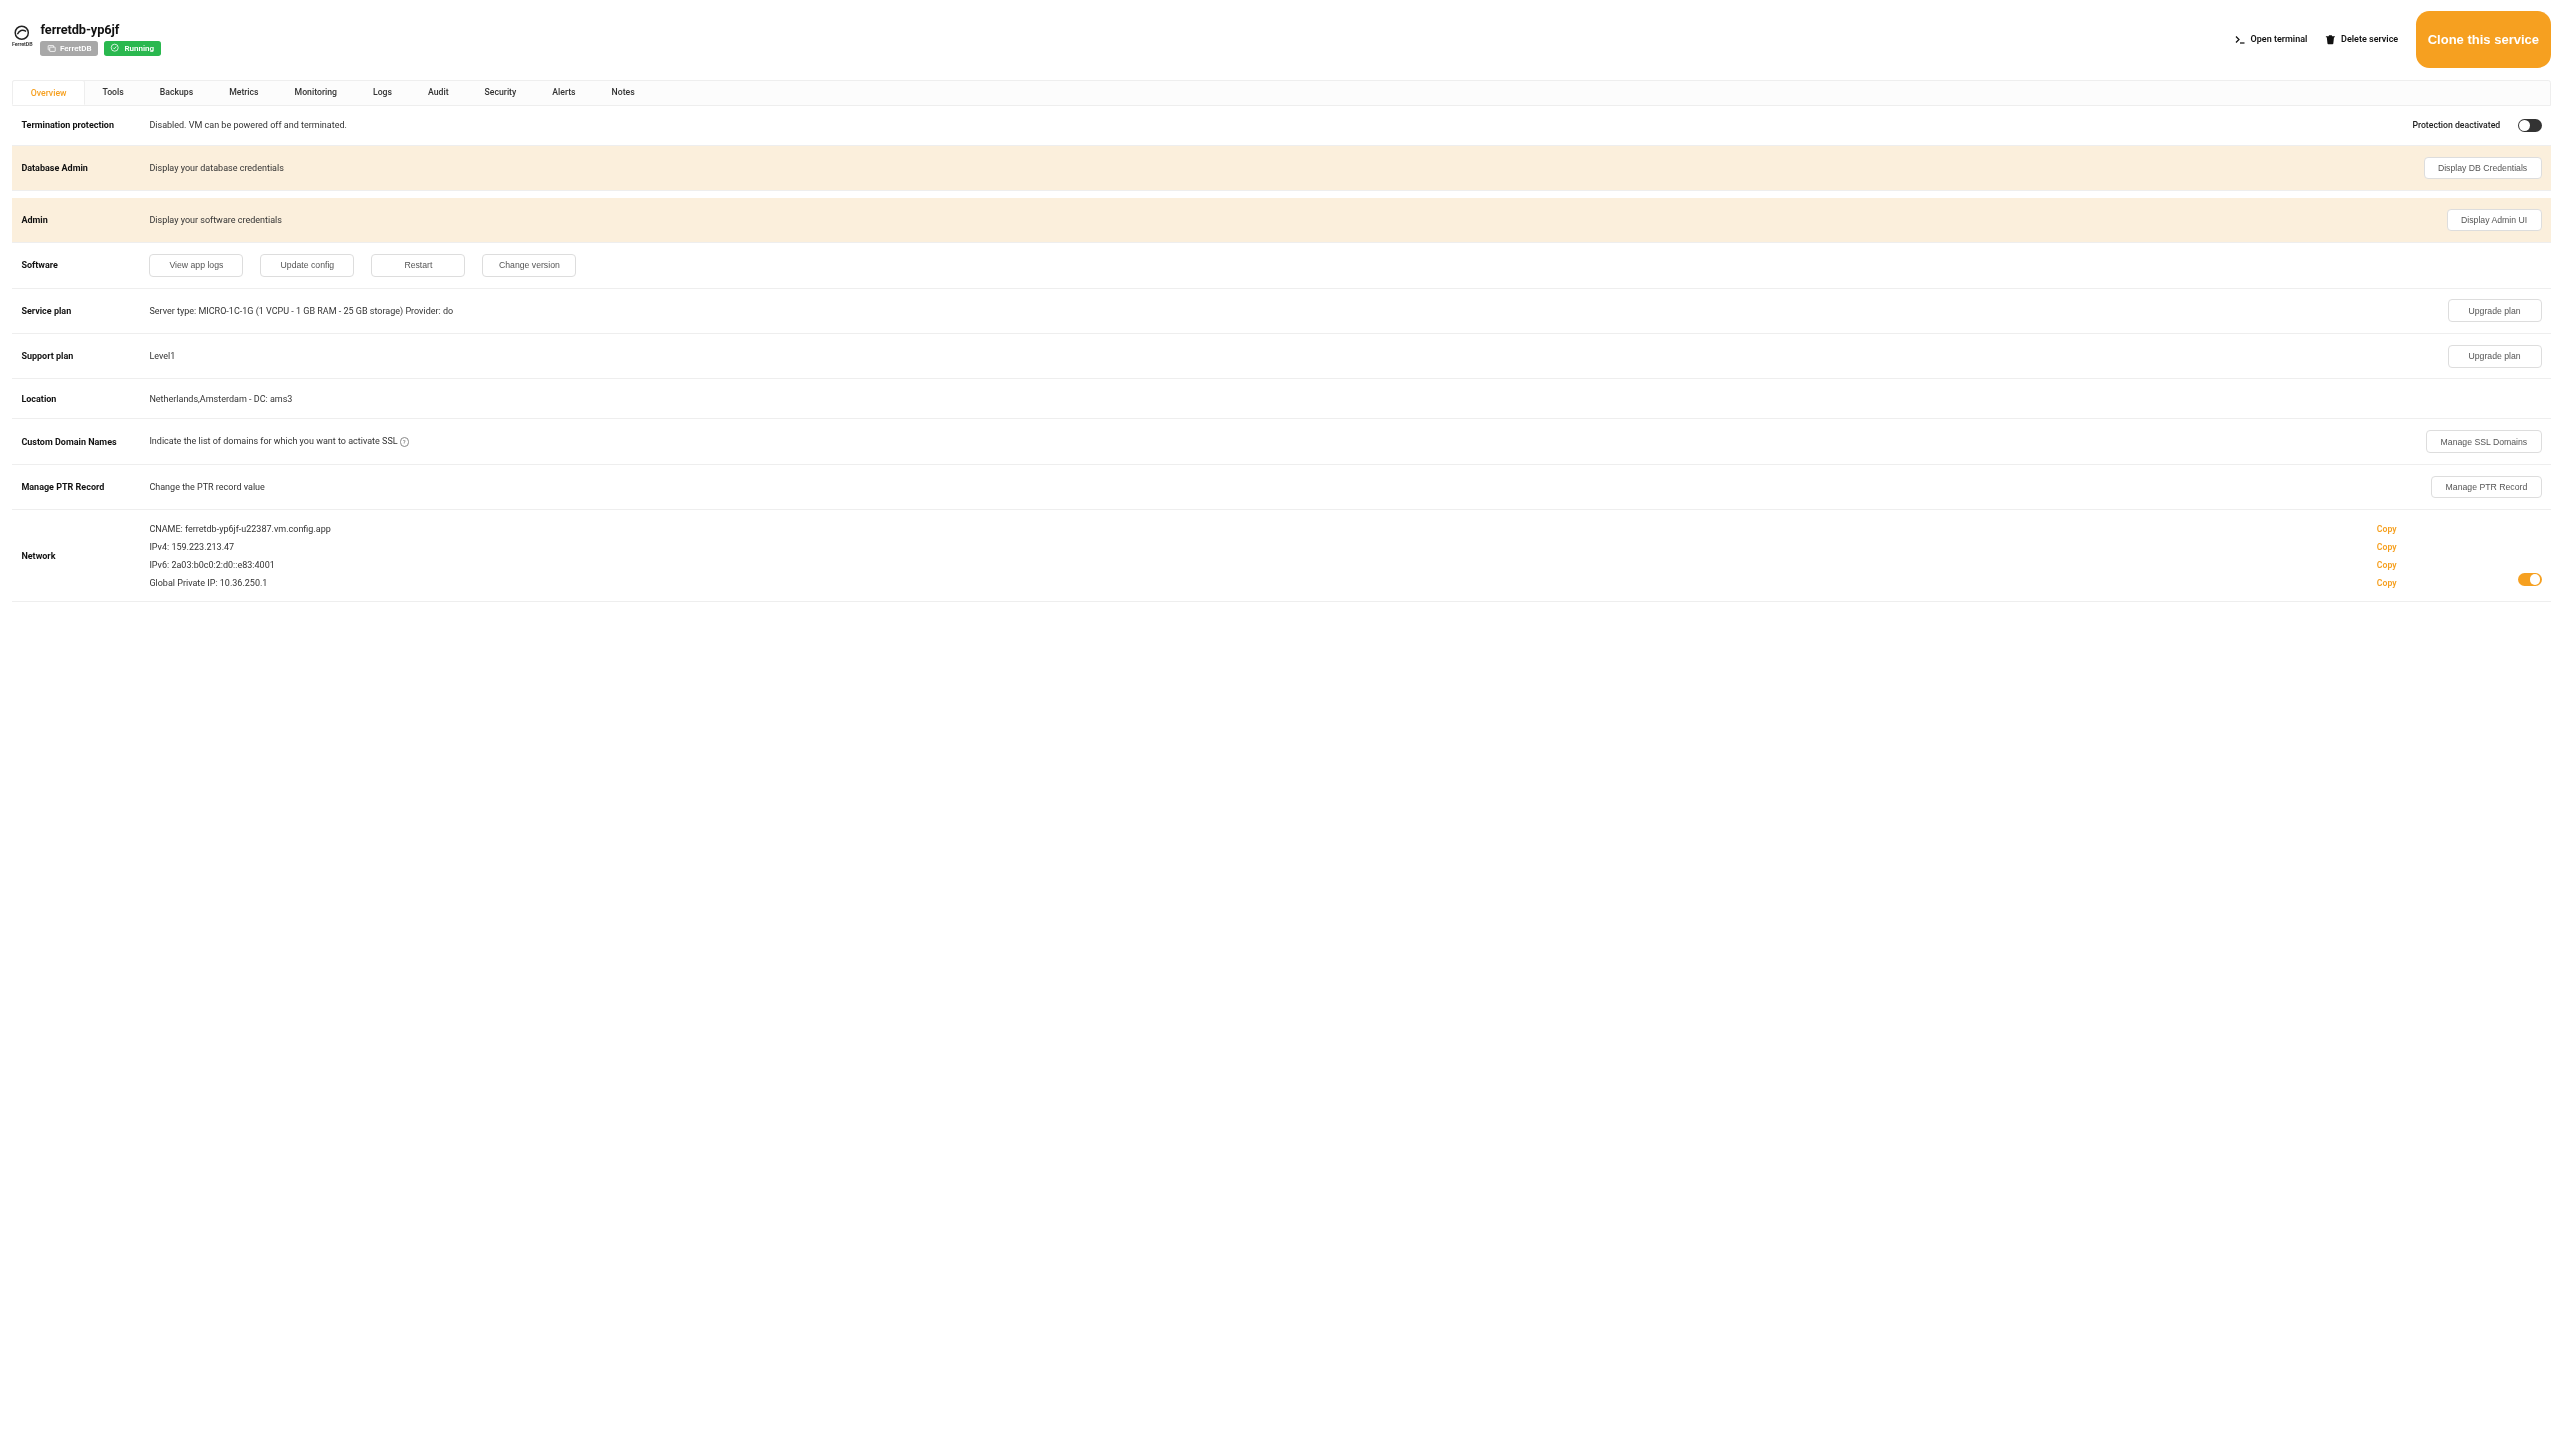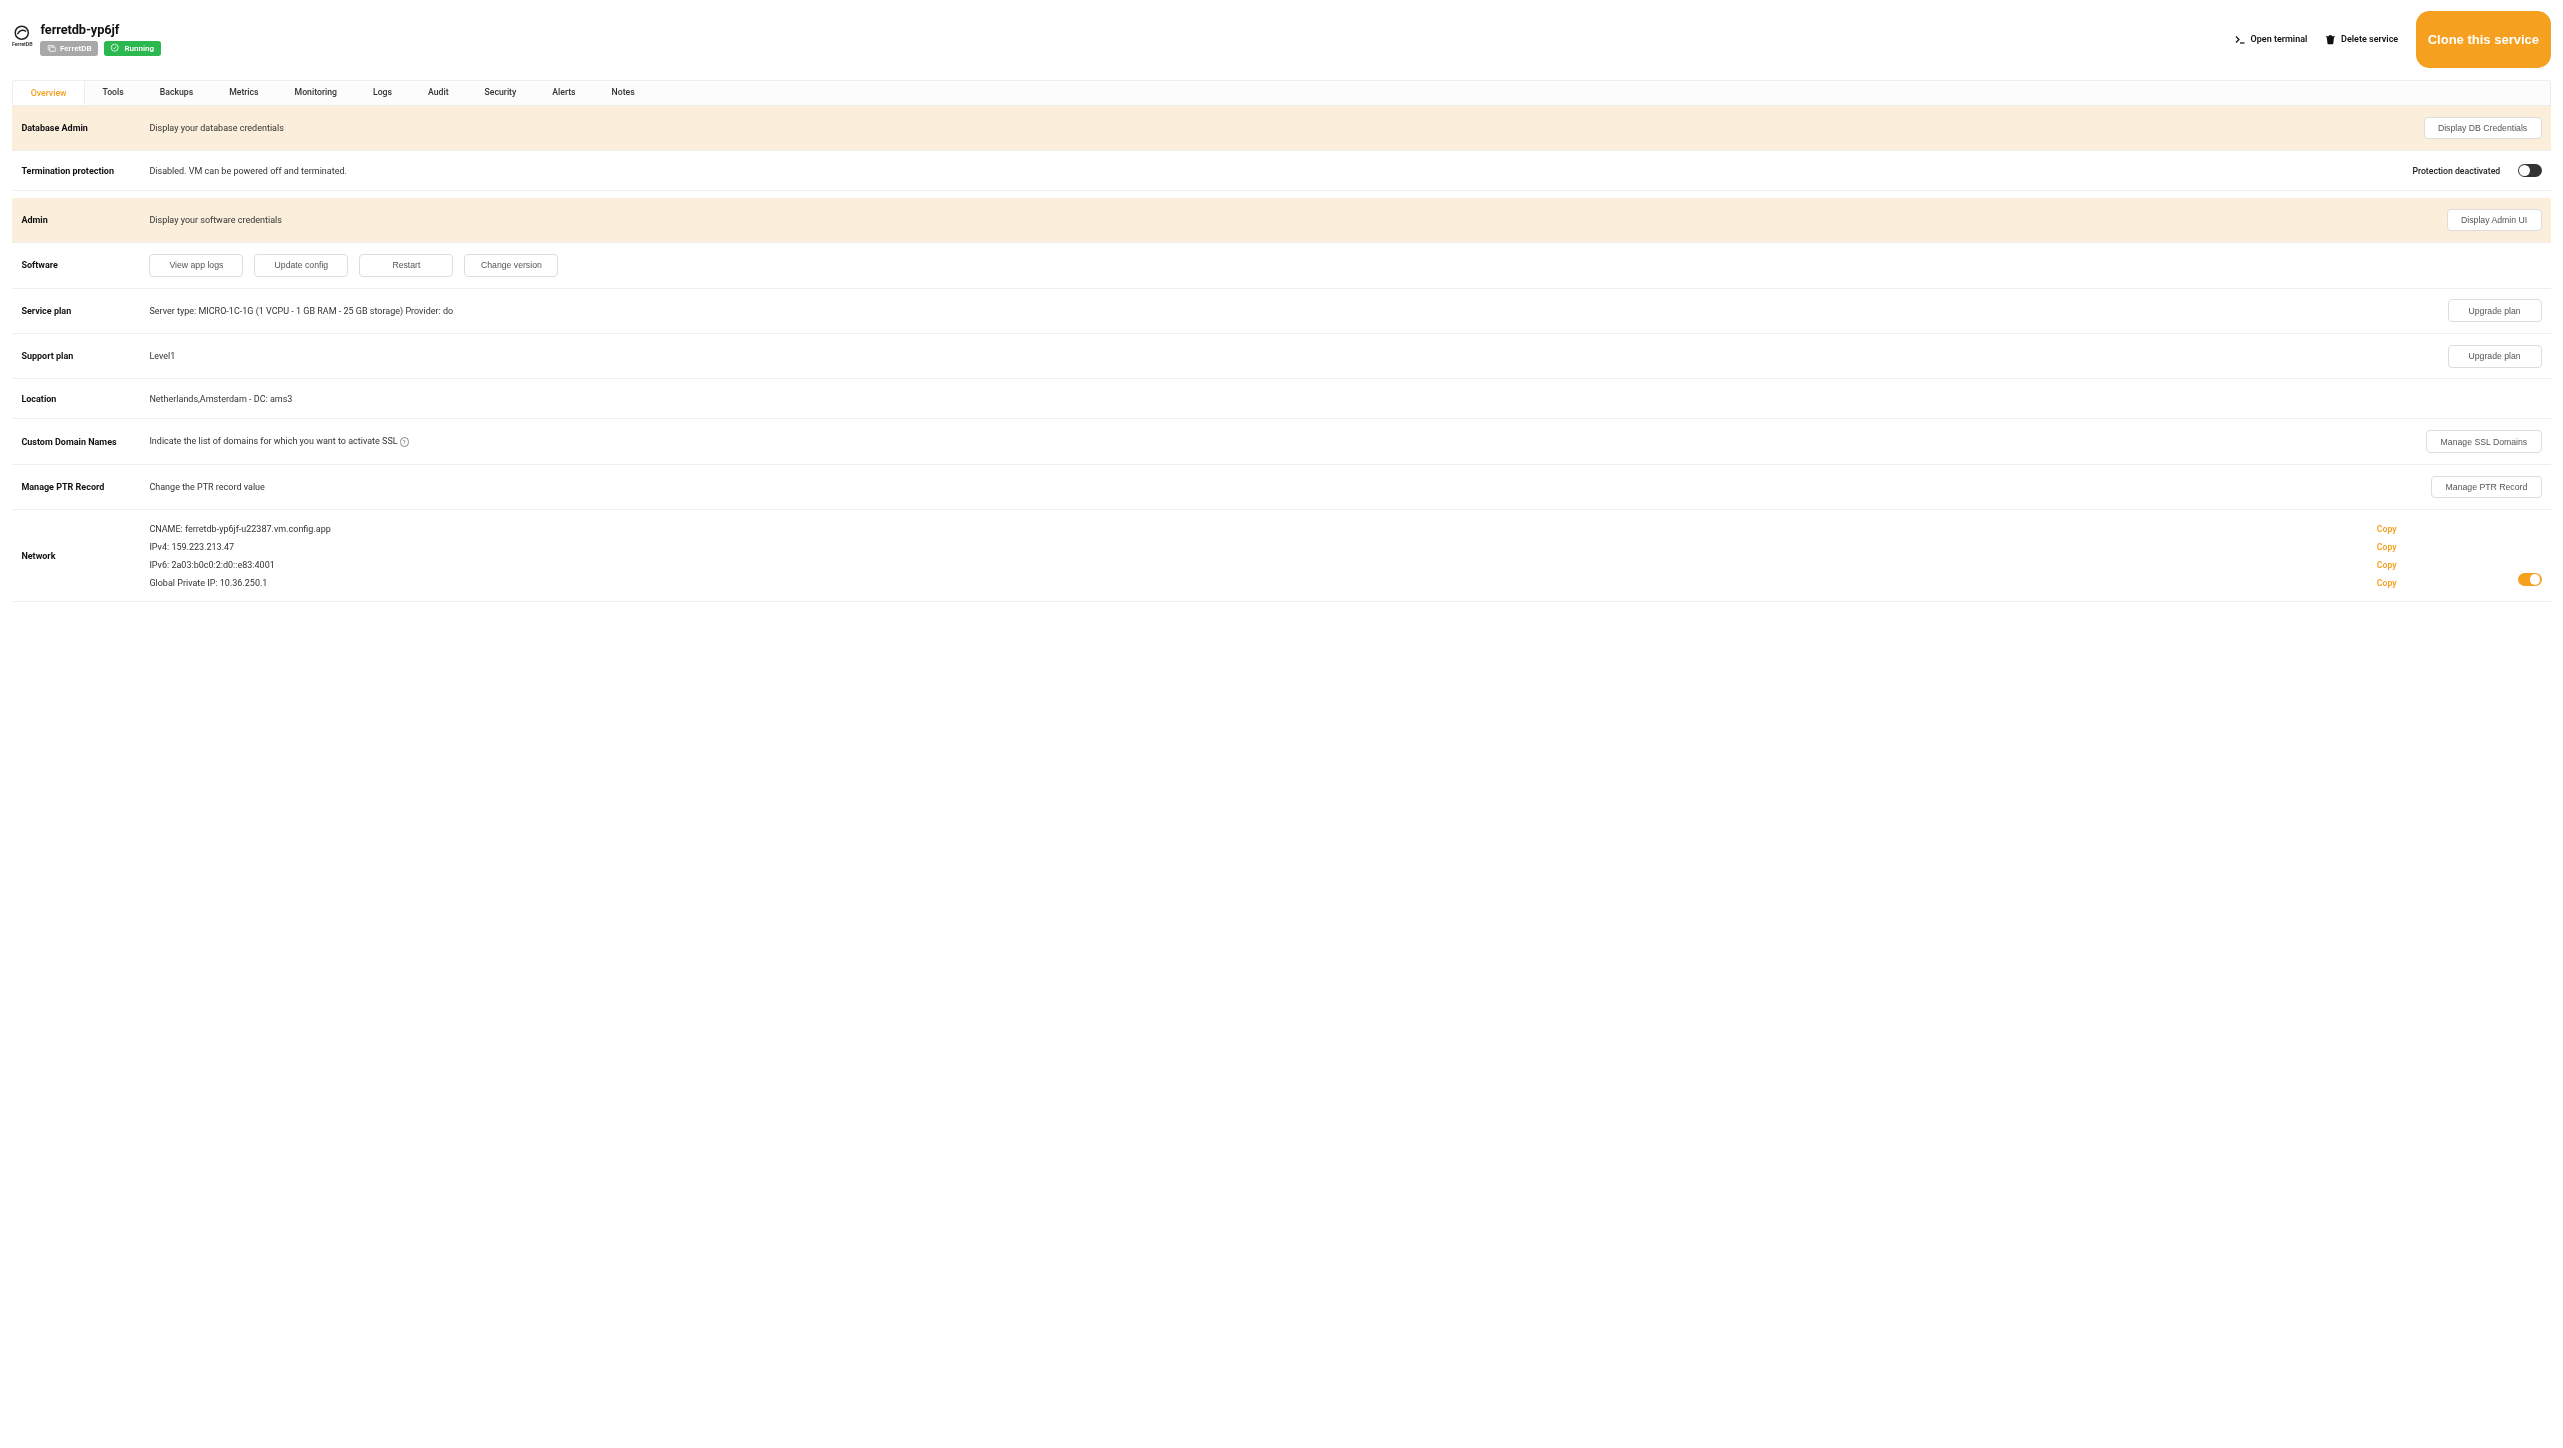--- a/index.html
+++ b/index.html
@@ -56,21 +56,21 @@
   }
   .row-label { width:128px; font-weight:700; color:#111; font-size:9px;}
   .row-desc { flex:1; color:#333; font-size:9px;}
   .row-actions { display:flex; align-items:center; gap:9.4px; }
   .highlight { background:#fbefdc; }
   .btn-outline {
     border:0.7px solid #ddd; background:#fff; color:#555; border-radius:4px;
     padding:5.4px 13.4px; font-size:8.7px; cursor:pointer; font-weight:500;
     min-width:94px;
   }
-  .software-actions { display:flex; gap:11px;}
+  .software-actions { display:flex; gap:17px;}
   .toggle {
     width:24px; height:13.4px; border-radius:13.4px; position:relative; cursor:pointer; display:inline-block;
   }
   .toggle::after {
     content:""; width:10.8px; height:10.8px; border-radius:50%; background:#fff; position:absolute; top:1.3px;
     transition: left .15s;
   }
   .toggle.off { background:#333; }
   .toggle.off::after { left:1.3px; }
   .toggle.on { background:#f6a020; }
@@ -161,37 +161,37 @@
     <div class="tab">Monitoring</div>
     <div class="tab">Logs</div>
     <div class="tab">Audit</div>
     <div class="tab">Security</div>
     <div class="tab">Alerts</div>
     <div class="tab">Notes</div>
   </div>
 
   <div class="content">
 
+    <div class="section">
+      <div class="row">
+        <div class="row-label">Termination protection</div>
+        <div class="row-desc">Disabled. VM can be powered off and terminated.</div>
+        <div class="row-actions">
+          <span class="toggle-label">Protection deactivated</span>
+          <span class="toggle off"></span>
+        </div>
+      </div>
+    </div>
+
     <div class="section highlight">
       <div class="row">
         <div class="row-label">Database Admin</div>
         <div class="row-desc">Display your database credentials</div>
         <div class="row-actions">
           <button class="btn-outline">Display DB Credentials</button>
-        </div>
-      </div>
-    </div>
-
-    <div class="section">
-      <div class="row">
-        <div class="row-label">Termination protection</div>
-        <div class="row-desc">Disabled. VM can be powered off and terminated.</div>
-        <div class="row-actions">
-          <span class="toggle-label">Protection deactivated</span>
-          <span class="toggle off"></span>
         </div>
       </div>
     </div>
 
     <div style="height:6.7px;"></div>
 
     <div class="section highlight">
       <div class="row">
         <div class="row-label">Admin</div>
         <div class="row-desc">Display your software credentials</div>

